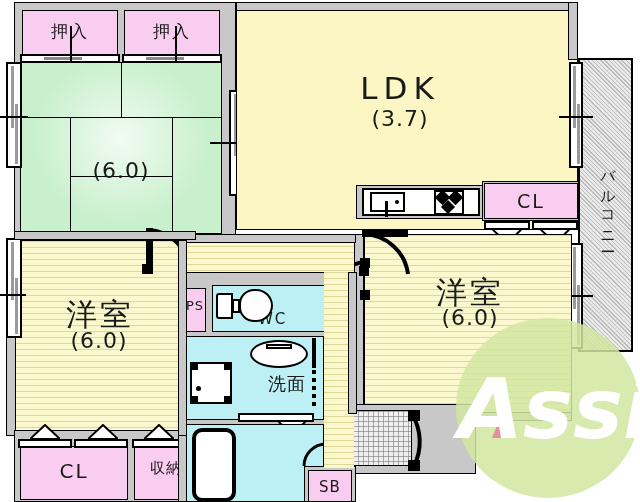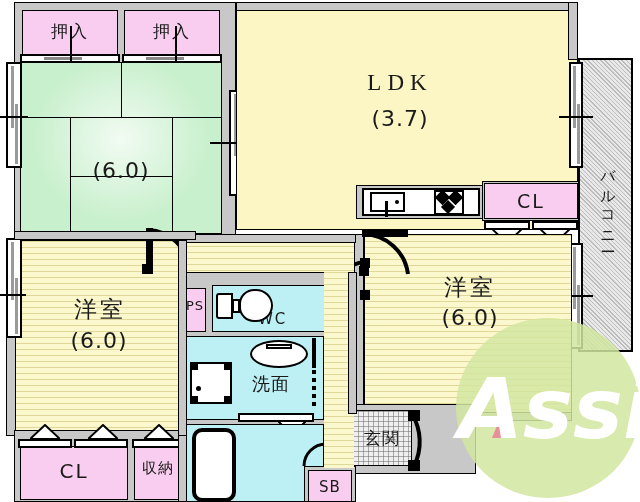--- a/index.html
+++ b/index.html
@@ -58,24 +58,24 @@
   .blk { background: #000; }
 
   
   .lbl {
     position: absolute;
     color: #1a1a1a;
     white-space: nowrap;
     text-align: center;
     font-family: "DejaVu Sans", "Liberation Sans", sans-serif;
   }
-  .lbl-room { font-size: 23px; letter-spacing: 3px; font-family: Liberation Serif, serif; }
+  .lbl-room { font-size: 31px; letter-spacing: 3px; }
   .lbl-area { font-size: 22px; letter-spacing: 1px; }
   .lbl-mid  { font-size: 17px; letter-spacing: 2px; }
-  .lbl-sm   { font-size: 15px; letter-spacing: 1px; }
+  .lbl-sm   { font-size: 15px; letter-spacing: 1px; text-align: right; }
   .lbl-xs   { font-size: 13px; letter-spacing: 1px; }
   .lbl-vert {
     writing-mode: vertical-rl;
     font-size: 15px;
     letter-spacing: 4px;
   }
 
   
   .fx { position: absolute; border: 2px solid #000; background: #fff; }
 
@@ -272,21 +272,20 @@
   <svg class="chev" style="left:278px; top:421px;" width="28" height="15">
     <polygon points="0,0 28,0 14,14" fill="#fff" stroke="#000" stroke-width="2"></polygon>
   </svg>
 
   <div class="room fill-water ol" style="left:186px; top:424px; width:138px; height:78px;"></div>
 
   <div class="abs" style="left:192px; top:428px; width:44px; height:74px; background:#fff; border:4px solid #000; border-radius:10px;"></div>
 
   <div class="abs fill-wall ol" style="left:346px; top:404px; width:130px; height:70px;"></div>
   <div class="room fill-genkan ol" style="left:352px; top:410px; width:60px; height:56px;"></div>
-  <div class="lbl lbl-sm" style="left:352px; top:427px; width:60px; font-size:17px;">玄関</div>
 
   <div class="abs" style="left:408px; top:408px; width:64px; height:64px;">
     <svg width="64" height="64">
       <path d="M 4 6 A 54 54 0 0 1 6 58" fill="none" stroke="#000" stroke-width="4"></path>
       <rect x="0" y="2" width="12" height="11" fill="#000"></rect>
       <rect x="0" y="52" width="12" height="11" fill="#000"></rect>
     </svg>
   </div>
 
   <div class="abs fill-wall ol" style="left:304px; top:466px; width:52px; height:36px;"></div>

